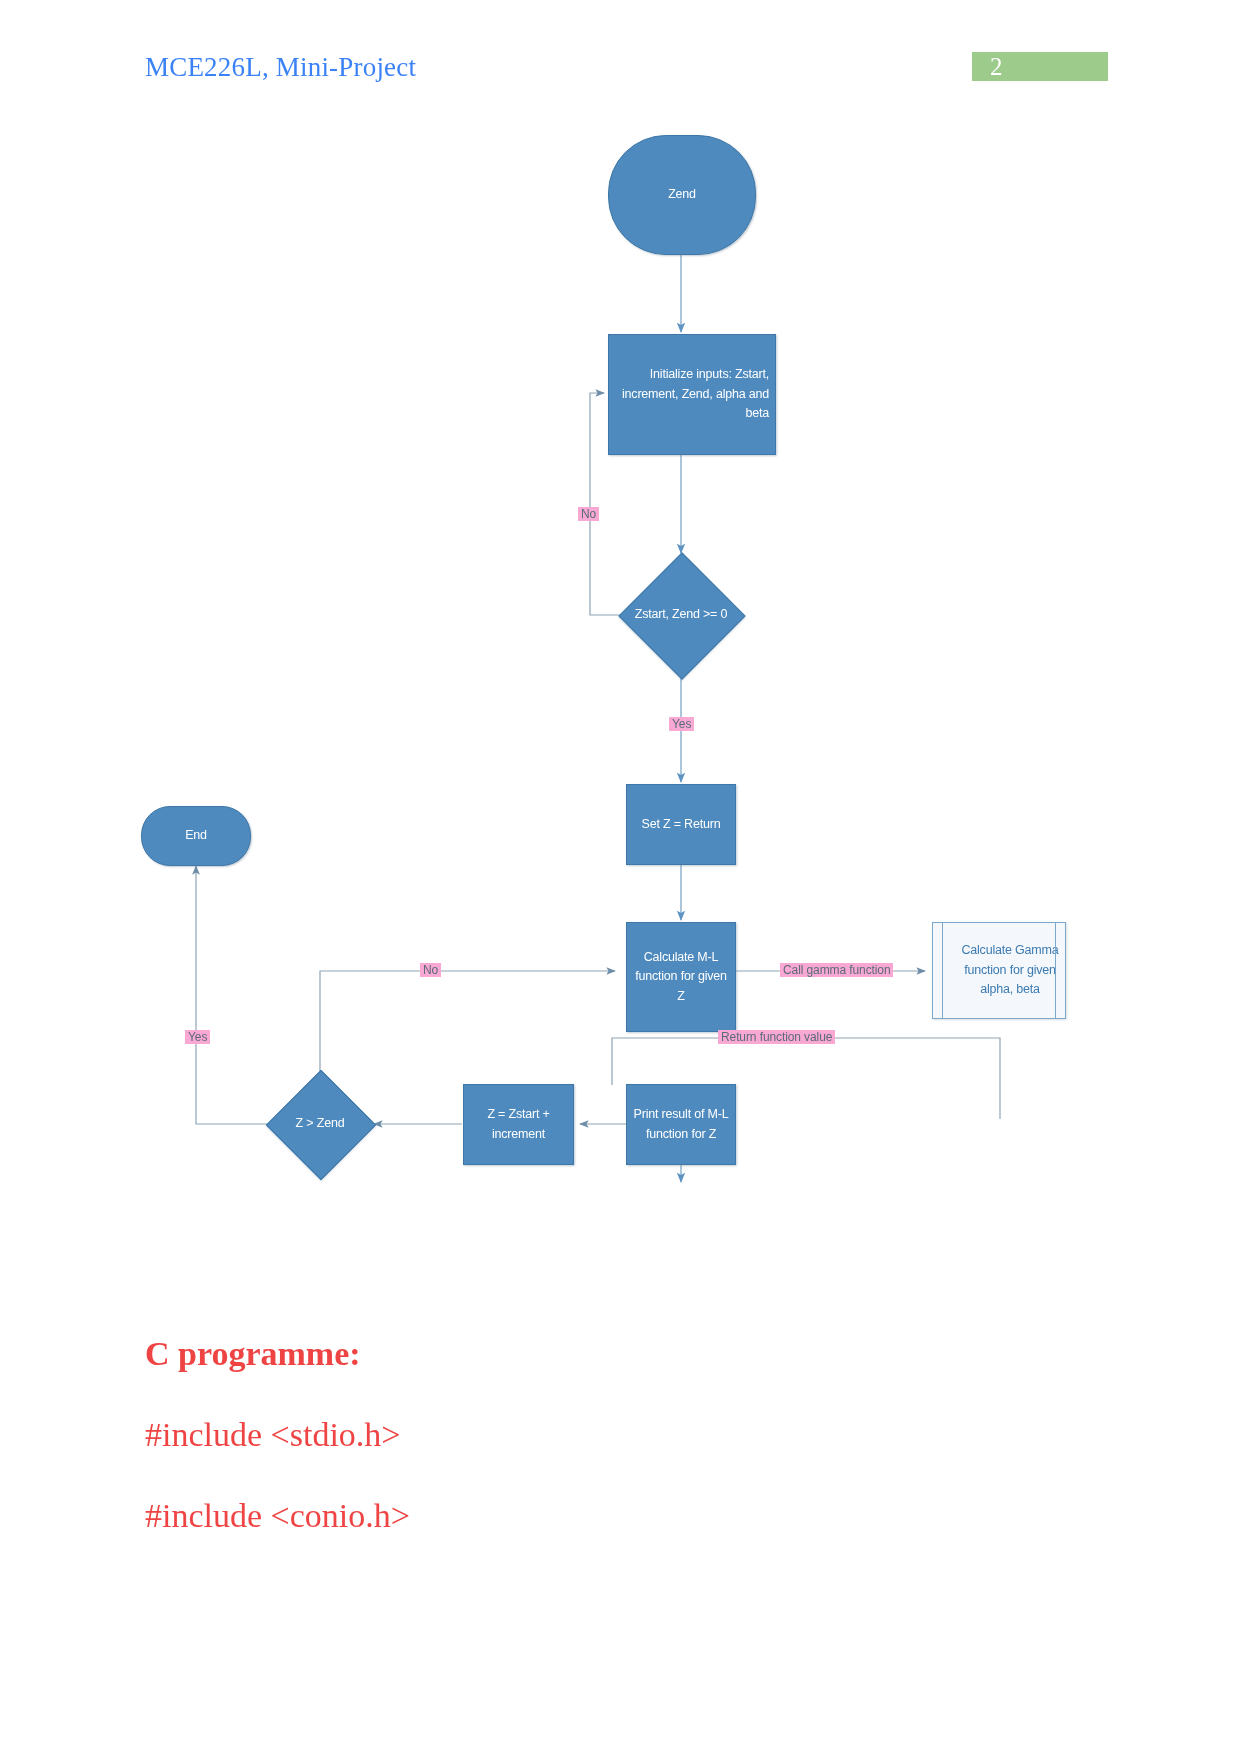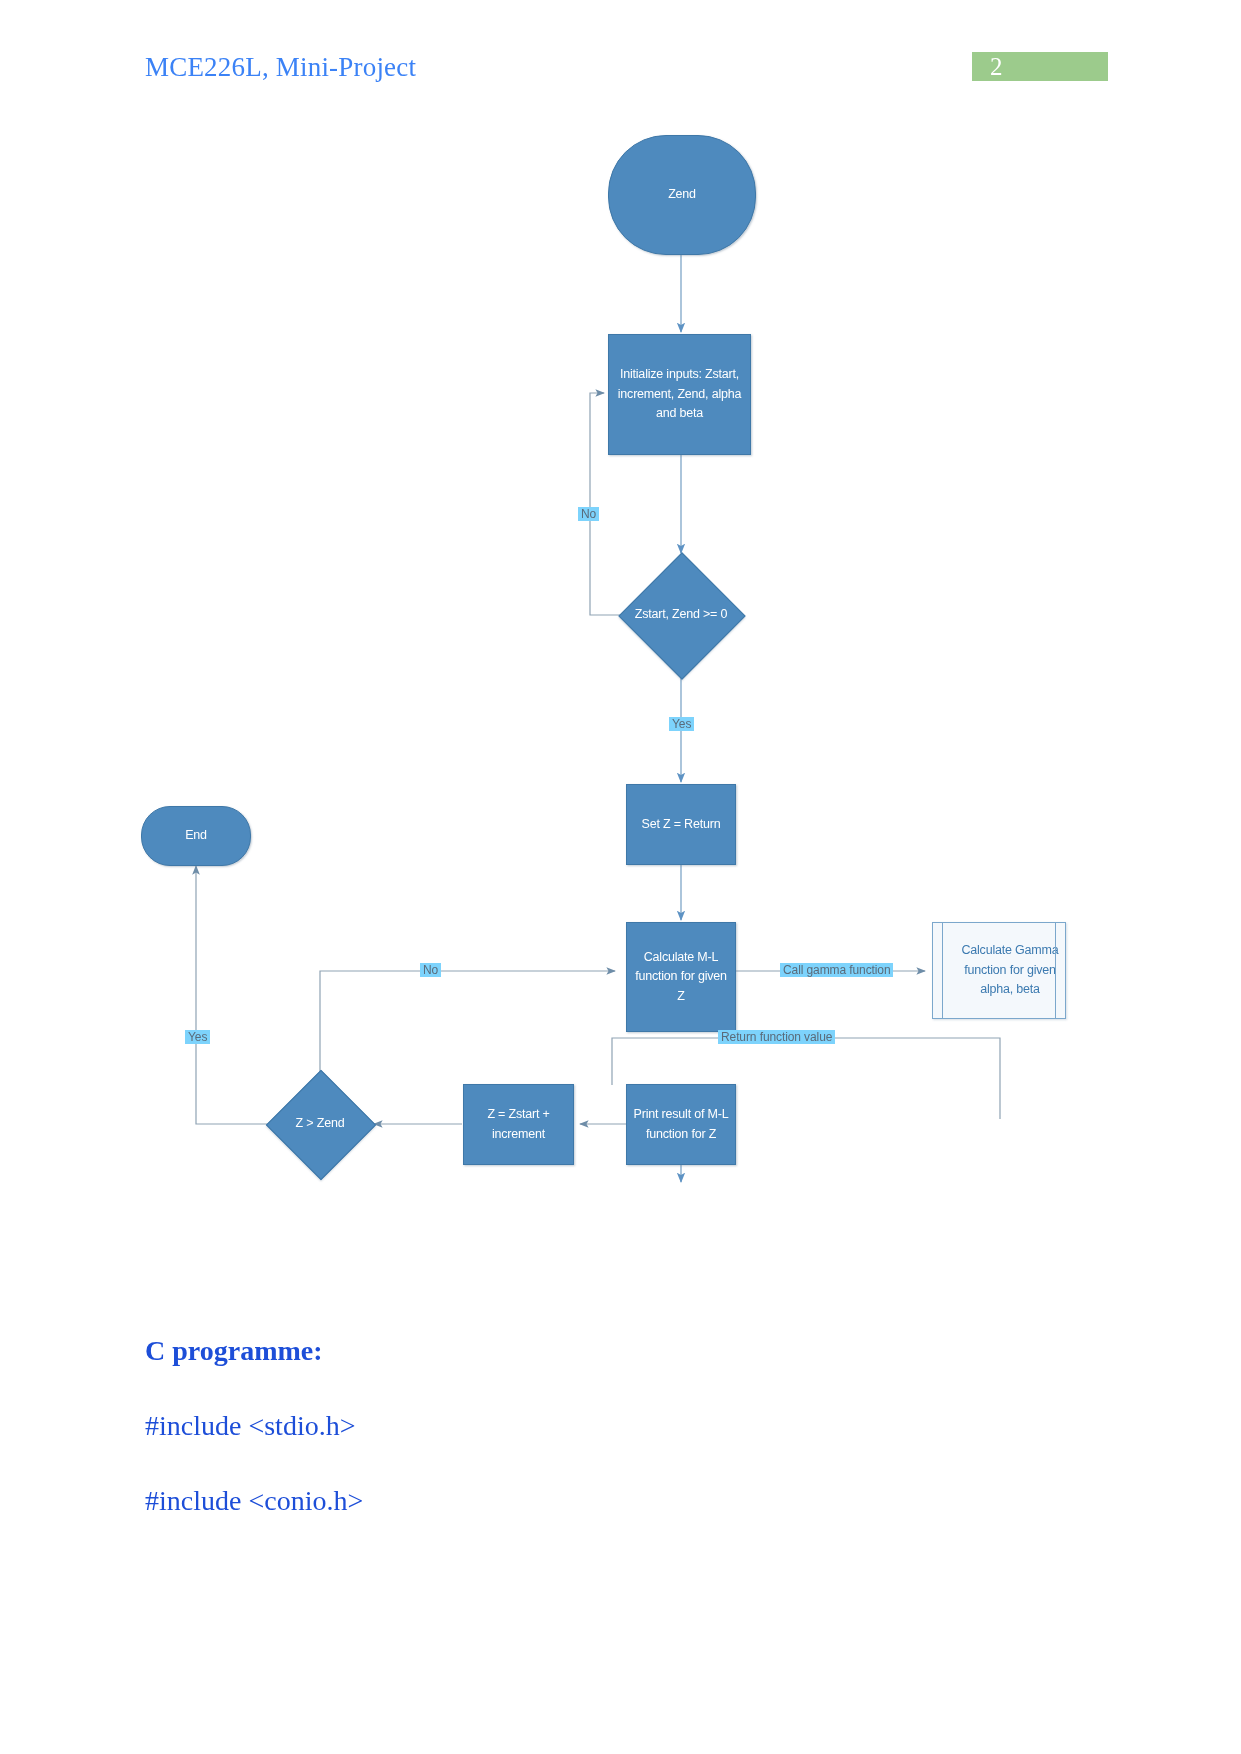--- a/index.html
+++ b/index.html
@@ -106,36 +106,36 @@
     top: 0; bottom: 0;
     width: 1px;
     background: #7BA7CC;
   }
 
   .edge-label {
     position: absolute;
     font-family: "Liberation Sans", sans-serif;
     font-size: 12px;
     color: #5A6B7A;
-    background: #7dd3fc;
+    background: #f9a8d4;
     padding: 0 3px;
     white-space: nowrap;
     letter-spacing: -0.1px;
   }
 
   
   #body-text {
     position: absolute;
     left: 145px; top: 1335px;
     width: 960px;
   }
   .body-line {
     font-family: "Liberation Serif", serif;
-    font-size: 28px;
-    color: #1d4ed8;
+    font-size: 34px;
+    color: #ef4444;
     margin-bottom: 43px;
     white-space: nowrap;
   }
   .body-line.bold { font-weight: bold; }
 </style>
 </head>
 <body>
 
 <div id="page-header">
   <div id="header-title">MCE226L, Mini-Project</div>
@@ -176,21 +176,21 @@
 
     <path d="M320,1059 L320,871 L615,871" stroke="#8FA3B4" stroke-width="1.2" fill="none" marker-end="url(#arrowgray)"></path>
 
     <path d="M268,1024 L196,1024 L196,766" stroke="#8FA3B4" stroke-width="1.2" fill="none" marker-end="url(#arrowgray)"></path>
   </svg>
 
   <div class="node terminator" style="left:608px; top:35px; width:148px; height:120px; border-radius:58px;">
     <span>Zend</span>
   </div>
 
-  <div class="node process" style="left:608px; top:234px; width:143px; height:121px;">
+  <div class="node process" style="left:608px; top:234px; width:168px; height:121px;text-align:right;">
     <span>Initialize inputs: Zstart, increment, Zend, alpha and beta</span>
   </div>
 
   <div class="diamond-shape" style="left:637px; top:471px; width:88px; height:88px;"></div>
   <div class="node diamond-label" style="left:606px; top:495px; width:150px; height:40px;">
     <span>Zstart, Zend &gt;= 0</span>
   </div>
 
   <div class="node process" style="left:626px; top:684px; width:110px; height:81px;">
     <span>Set Z = Return</span>

